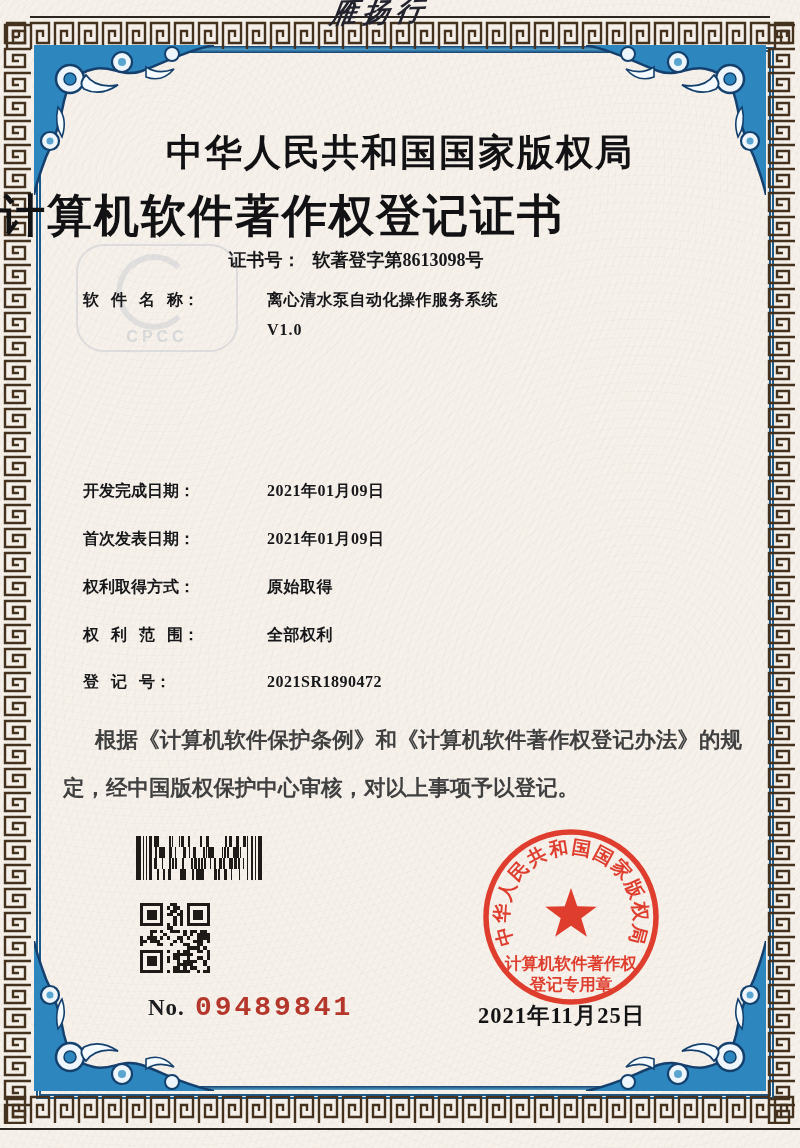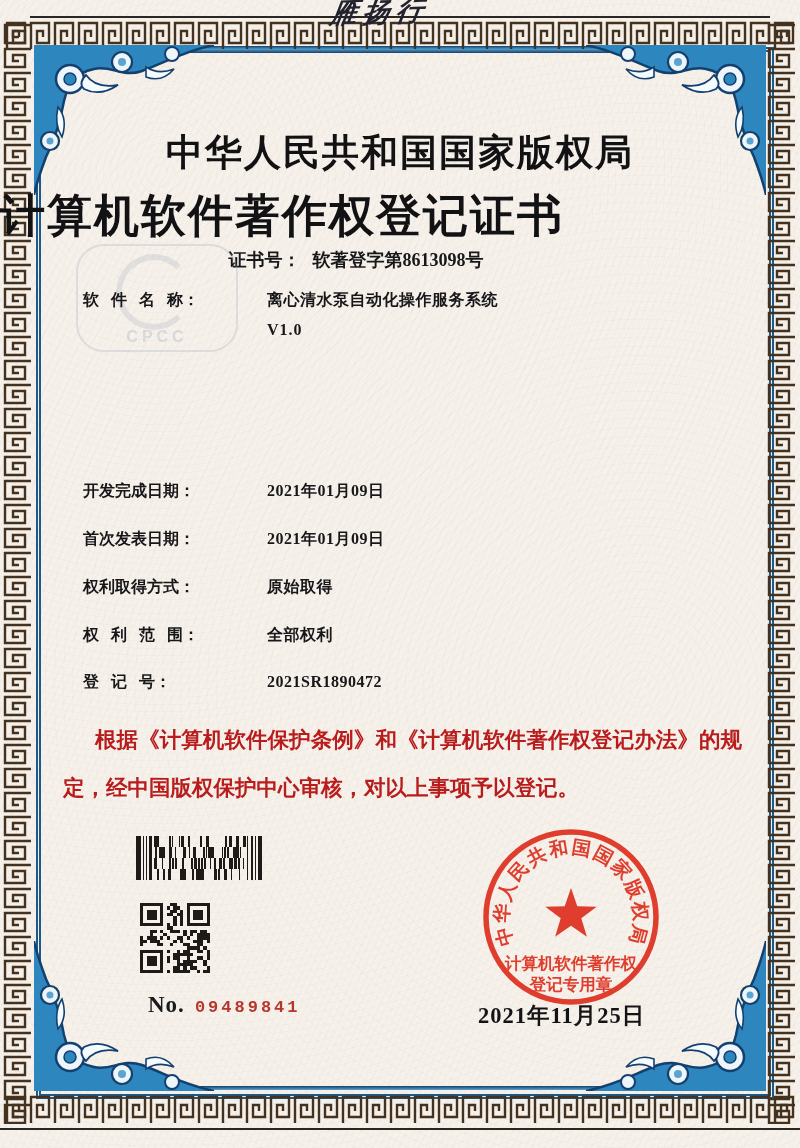--- a/index.html
+++ b/index.html
@@ -56,29 +56,29 @@
     position:absolute;left:38px;top:8px;width:64px;height:64px;border-radius:50%;
     border:6px solid rgba(150,165,185,.22);border-right-color:transparent;
   }
   .watermark .wm-text{position:absolute;bottom:4px;width:100%;font-size:16px;letter-spacing:4px;font-weight:700;}
   .frow{position:absolute;left:64px;font-size:16px;font-weight:700;color:#17171a;white-space:nowrap;margin-left:19px;}
   .flabel{display:inline-block;min-width:184px;word-spacing:8px;}
   .fvalue{display:inline-block;letter-spacing:.5px;}
   .fvalue2{position:absolute;left:184px;top:31px;letter-spacing:1px;}
   .statement{
     position:absolute;left:63px;top:716px;width:679px;
-    font-size:21.5px;font-weight:700;line-height:48px;color:#b91c1c;
+    font-size:21.5px;font-weight:700;line-height:48px;color:#404040;
     text-align:justify;text-indent:32px;
   }
   .barcode{position:absolute;left:136px;top:836px;}
   .qr{position:absolute;left:140px;top:903px;}
   .serial{position:absolute;left:112px;top:992px;font-size:23px;white-space:nowrap;}
   .serial .prefix{color:#1b1b1d;font-weight:600;letter-spacing:1px;margin-left:36px;}
   .serial .num{color:#b5372b;font-family:"Liberation Mono","DejaVu Sans Mono",monospace;
-    font-size:17px;font-weight:700;letter-spacing:3px;margin-left:10px;}
+    font-size:28px;font-weight:700;letter-spacing:3px;margin-left:10px;}
   .seal{position:absolute;left:476px;top:822px;mix-blend-mode:multiply;opacity:.93;}
   .issue-date{
     position:absolute;left:478px;top:1000px;font-size:22.5px;font-weight:700;
     color:#141416;letter-spacing:1px;z-index:4;
   }
 </style>
 </head>
 <body>
 
 <div class="handwriting">雁扬行</div>

